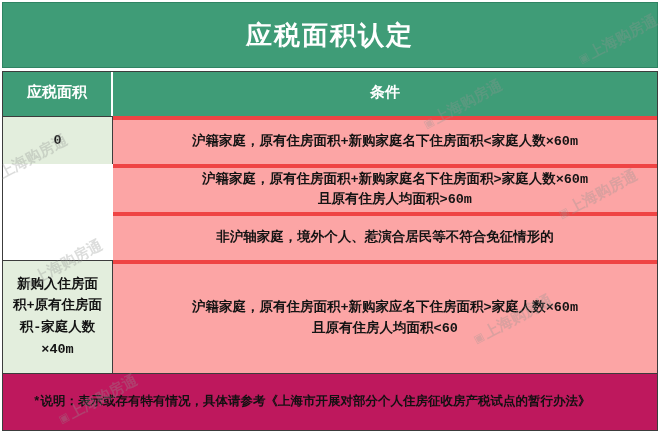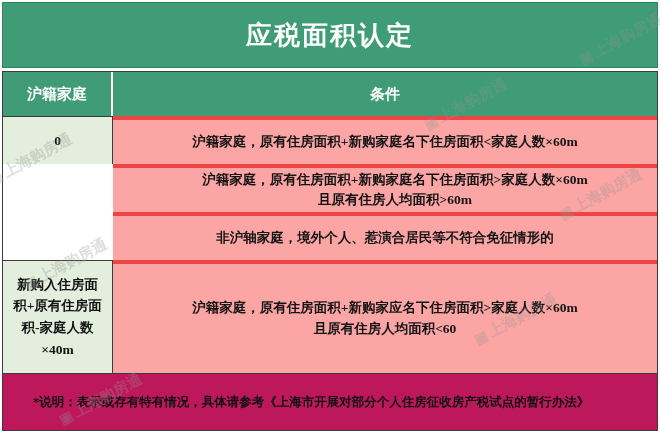--- a/index.html
+++ b/index.html
@@ -1,20 +1,20 @@
 <!DOCTYPE html>
 <html><head>
 <meta charset="utf-8">
 <style>
   html,body{margin:0;padding:0;background:#ffffff;}
   .page{
     position:relative;
     width:660px;height:433px;
     background:#ffffff;
-    font-family:Liberation Serif, serif;
+    font-family:Liberation Mono, monospace;
     overflow:hidden;
     box-sizing:border-box;
   }
   
   .title-bar{
     position:absolute;left:2px;right:2px;top:2px;height:64px;
     background:#3f9c77;
     border:1px solid #2f8463;
     display:flex;align-items:center;justify-content:center;
   }
@@ -99,21 +99,21 @@
 </head>
 <body>
 
 <div class="page">
 
   <div class="title-bar">
     <div class="title">应税面积认定</div>
   </div>
 
   <div class="table">
-    <div class="cell hcell hcell-area">沪籍家庭</div>
+    <div class="cell hcell hcell-area">应税面积</div>
     <div class="cell hcell hcell-cond">条件</div>
 
     <div class="cell acell r1-area">0</div>
     <div class="cell ccell r1-cond">沪籍家庭，原有住房面积+新购家庭名下住房面积&lt;家庭人数×60m</div>
 
     <div class="cell ccell r2-cond1">沪籍家庭，原有住房面积+新购家庭名下住房面积&gt;家庭人数×60m
 且原有住房人均面积&gt;60m</div>
     <div class="cell ccell r2-cond2">非沪轴家庭，境外个人、惹演合居民等不符合免征情形的</div>
 
     <div class="cell acell r3-area">新购入住房面积+原有住房面积-家庭人数×40m</div>

